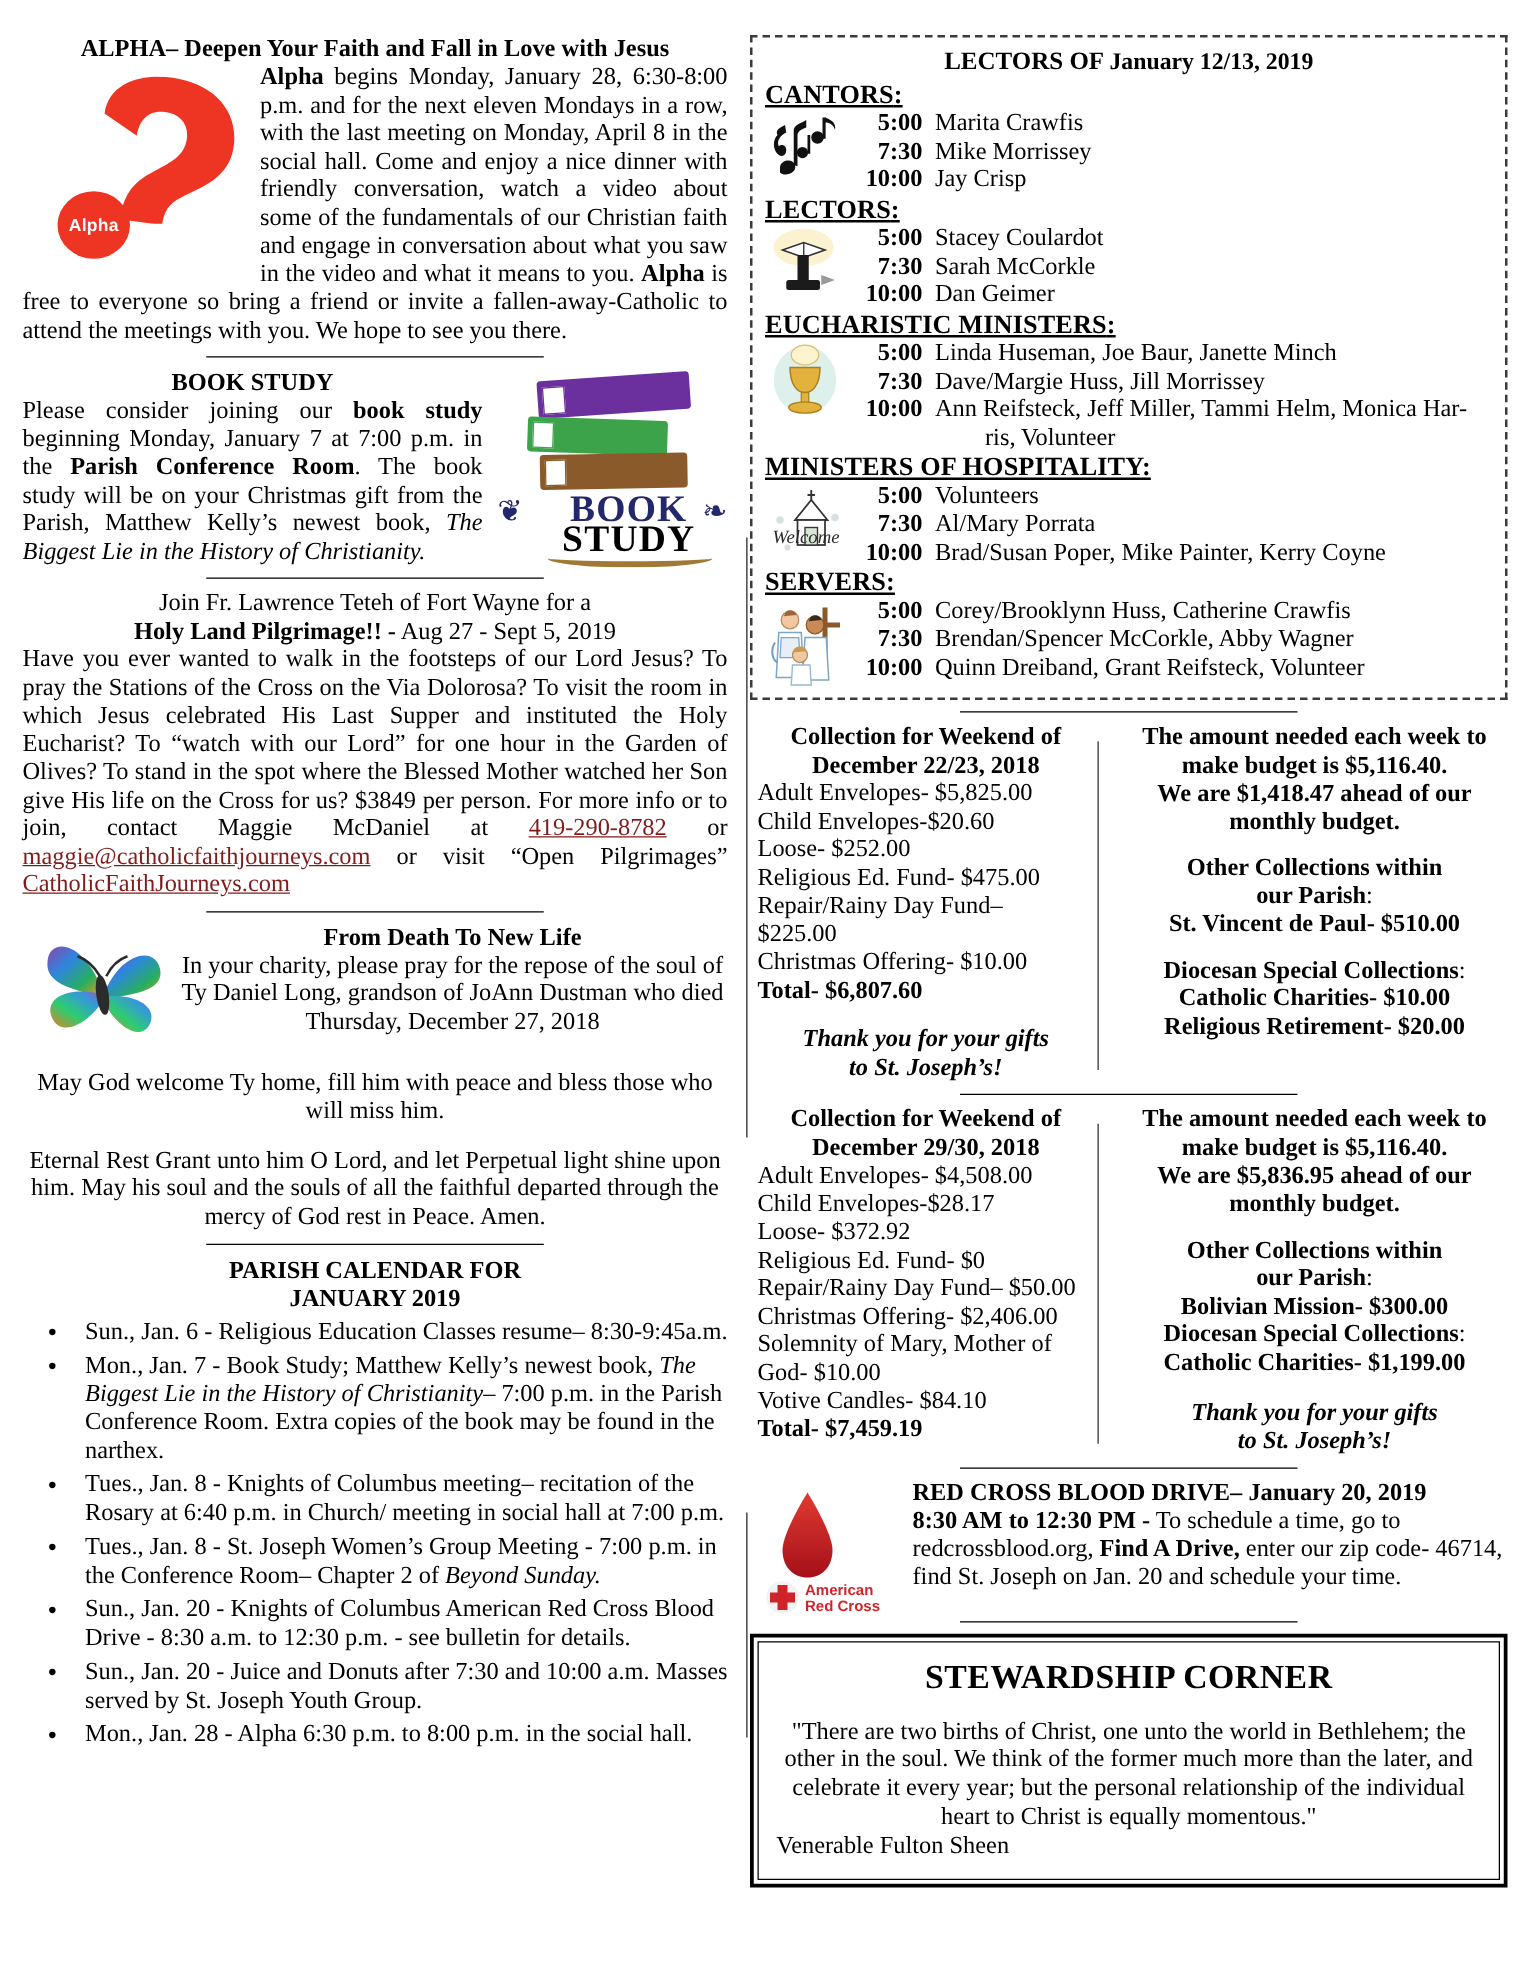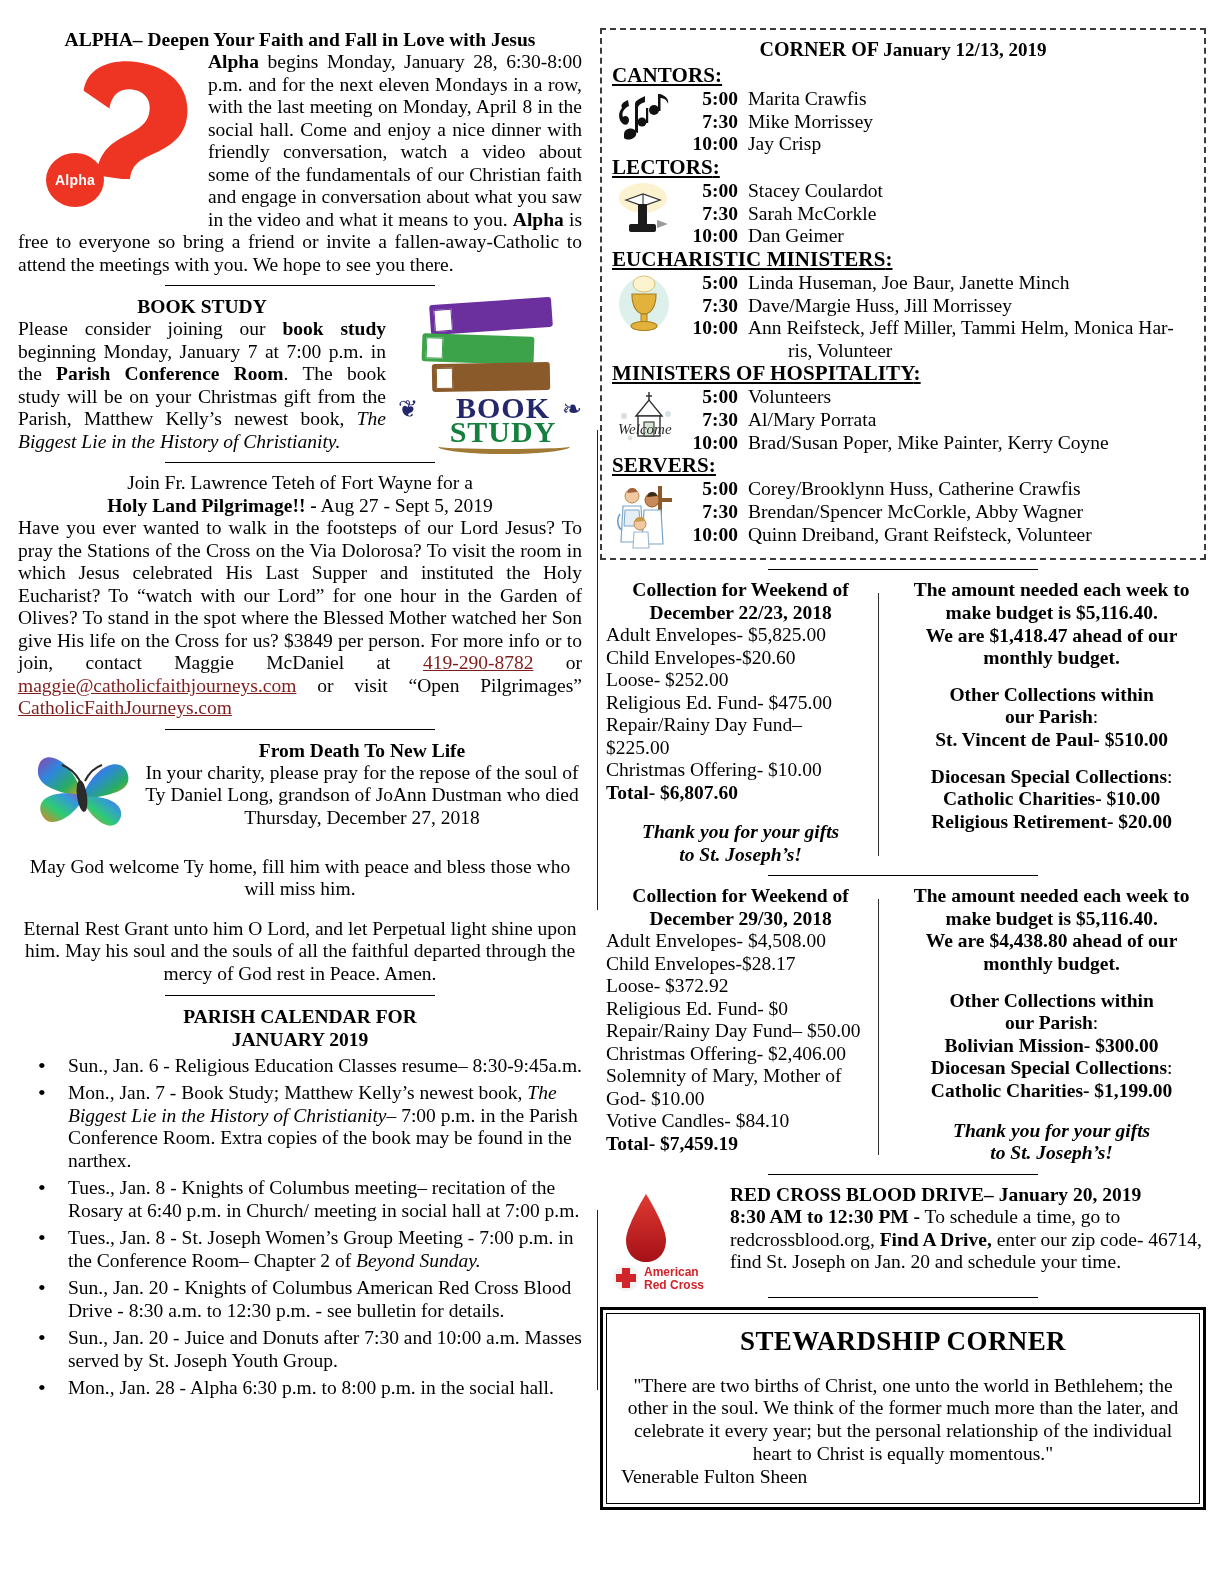--- a/index.html
+++ b/index.html
@@ -72,21 +72,21 @@
   .bk3{left:38px;top:66px;width:118px;height:28px;background:#8a5a2b;transform:rotate(-1deg);}
   .bk3 span{position:absolute;left:4px;top:4px;width:15px;height:19px;background:#fff;border:1px solid #8a5a2b;}
   .bs-word1{
     position:absolute;left:34px;top:96px;width:150px;text-align:center;
     font-family:"Liberation Serif",serif;font-weight:bold;font-size:30px;
     color:#23276b;letter-spacing:1px;line-height:1;
   }
   .bs-word2{
     position:absolute;left:34px;top:120px;width:150px;text-align:center;
     font-family:"Liberation Serif",serif;font-weight:bold;font-size:30px;
-    color:#15803d;letter-spacing:1px;line-height:1;
+    color:#000000;letter-spacing:1px;line-height:1;
   }
   .bs-scroll{
     position:absolute;font-size:24px;color:#23276b;
   }
   .bs-scroll.l{left:4px;top:98px;}
   .bs-scroll.r{right:0px;top:98px;}
   .bs-swash{
     position:absolute;left:44px;top:142px;width:132px;height:10px;
     border-bottom:5px solid #a07a35;border-radius:0 0 60% 60%;
   }
@@ -286,21 +286,21 @@
         <li><span>Sun., Jan. 20 - Juice and Donuts after 7:30 and 10:00 a.m. Masses served by St. Joseph Youth Group.</span></li>
         <li><span>Mon., Jan. 28 -  Alpha 6:30 p.m. to 8:00 p.m. in the social hall.</span></li>
       </ul>
     </div>
   </div>
 
   <div class="col-right">
 
     <div class="sched-box">
       <div class="sched-title">
-        <span>CORNER OF</span>
+        <span>LECTORS OF</span>
         <span class="sm">January 12/13,  2019</span>
       </div>
 
       <div>
         <div class="grp-head"><span>CANTORS</span><span class="colon">:</span></div>
         <div class="grp-rows">
           <div class="grp-icon">
             <svg width="58" height="56" viewBox="0 0 58 56">
               <path d="M8 44 C8 38 18 36 20 42 C22 48 12 52 8 48 Z" fill="#111"></path>
               <path d="M19 42 L19 14 C19 10 26 8 29 6 L29 12 C26 13 22 15 22 18 L22 43 Z" fill="#111"></path>
@@ -499,21 +499,21 @@
         <div class="coll-line">Repair/Rainy Day Fund– $50.00</div>
         <div class="coll-line">Christmas Offering- $2,406.00</div>
         <div class="coll-line">Solemnity of Mary, Mother of</div>
         <div class="coll-line">God- $10.00</div>
         <div class="coll-line">Votive Candles- $84.10</div>
         <div class="coll-total">Total- $7,459.19</div>
       </div>
       <div class="coll-right">
         <div class="rc-head">The amount needed each week to</div>
         <div class="rc-head">make budget is $5,116.40.</div>
-        <div class="rc-sub">We are $4,438.80 ahead of our</div>
+        <div class="rc-sub">We are $5,836.95 ahead of our</div>
         <div class="rc-sub">monthly budget.</div>
         <div class="rc-spacer"></div>
         <div class="rc-head">Other Collections within</div>
         <div class="rc-head"><span>our Parish</span><span style="font-weight:normal;">:</span></div>
         <div class="rc-sub">Bolivian Mission- $300.00</div>
         <div class="rc-head"><span>Diocesan Special Collections</span><span style="font-weight:normal;">:</span></div>
         <div class="rc-sub">Catholic Charities- $1,199.00</div>
         <div class="thanks">
           <div>Thank you for your gifts</div>
           <div>to St. Joseph’s!</div>

